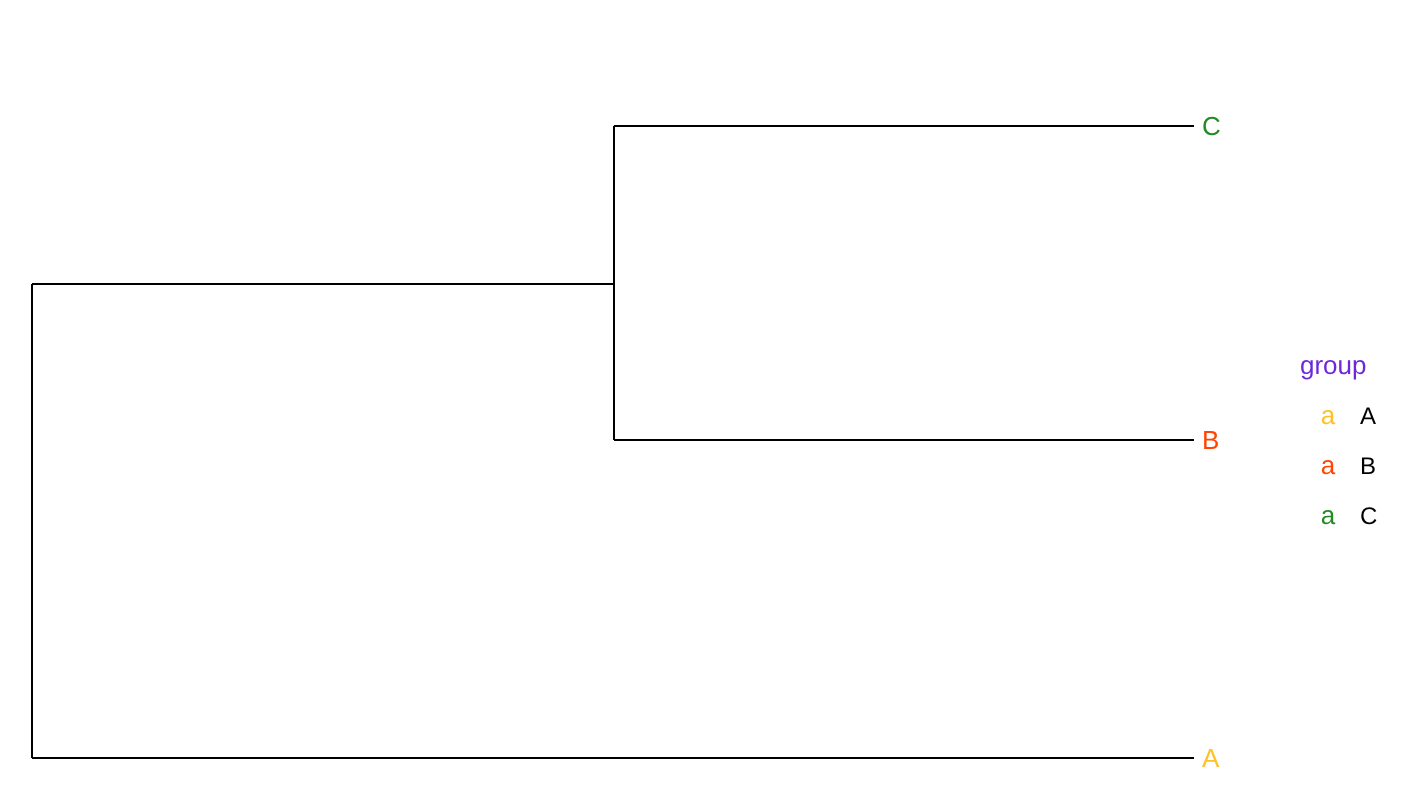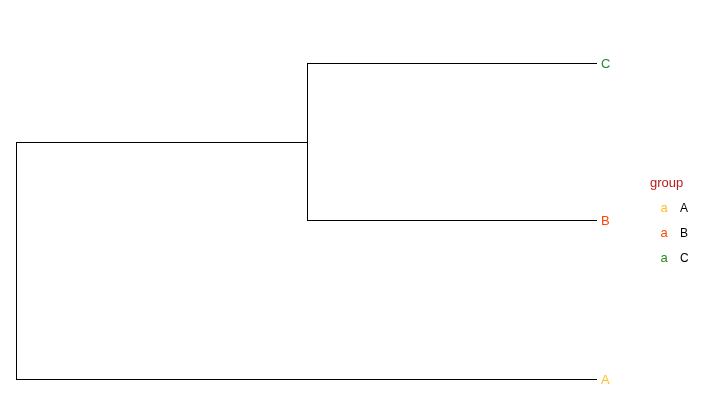--- a/index.html
+++ b/index.html
@@ -28,21 +28,21 @@
     white-space: nowrap;
   }
   .legend {
     position: absolute;
     left: 650px;
     top: 176px;
   }
   .legend-title {
     font-size: 13px;
     line-height: 13px;
-    color: #b91c1c;
+    color: #6d28d9;
     margin-bottom: 6px;
   }
   .legend-entry {
     display: flex;
     align-items: center;
     height: 25px;
     padding-left: 7px;
   }
   .legend-key {
     display: inline-block;

